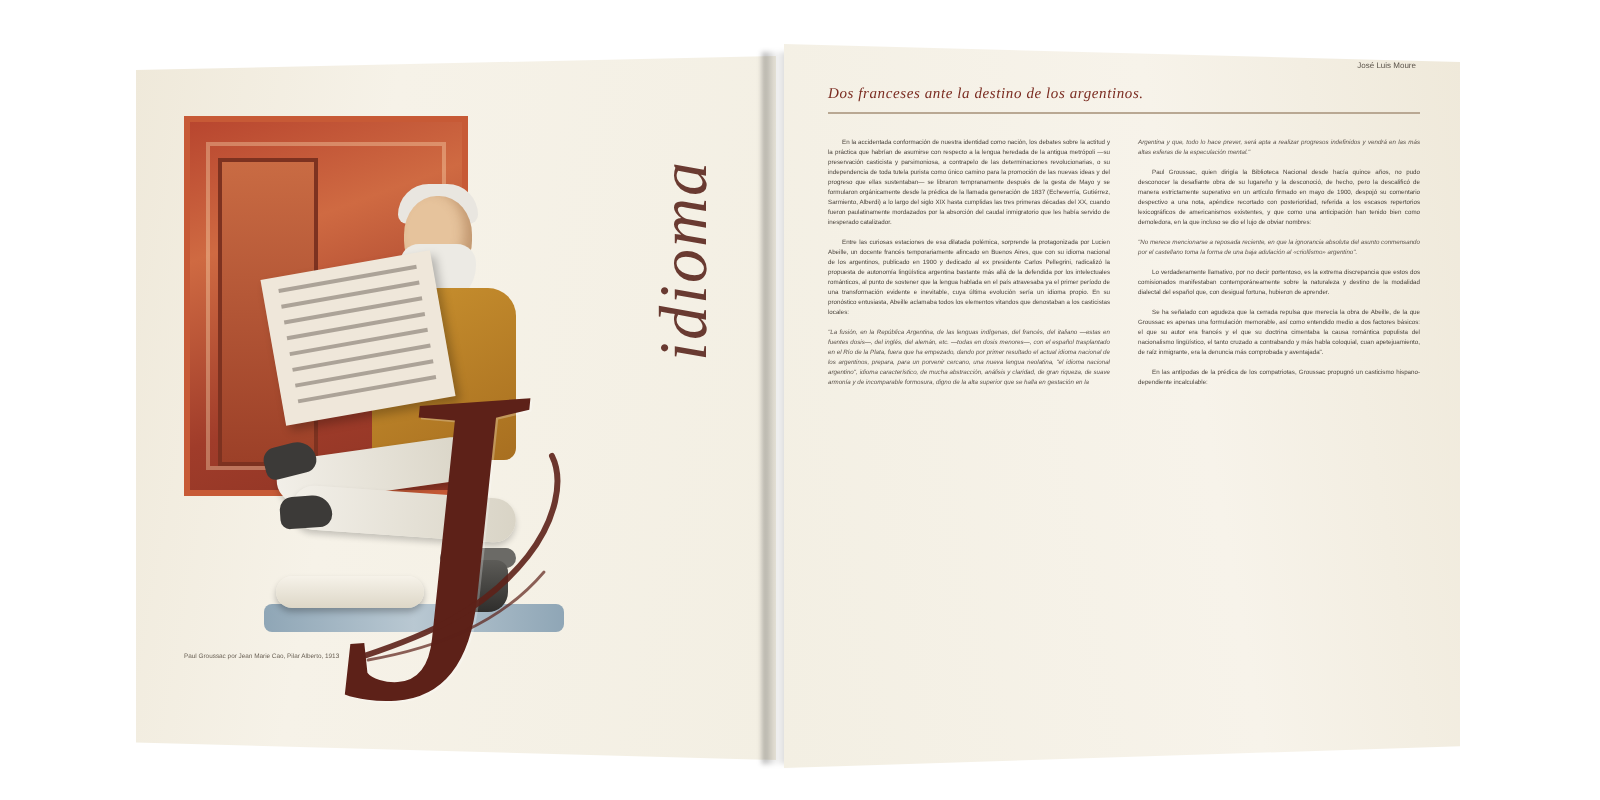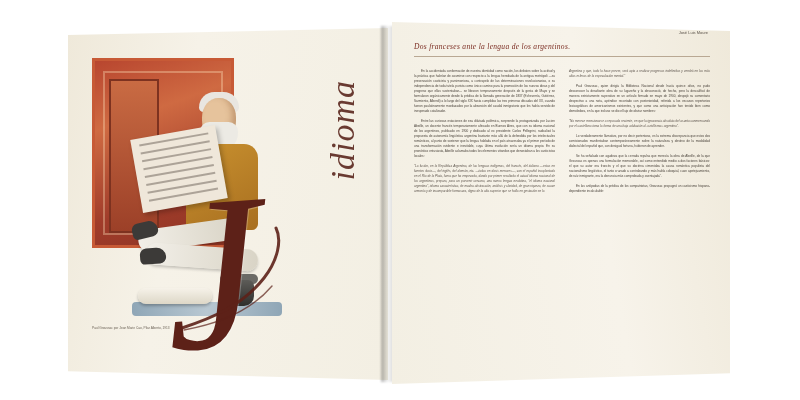--- a/index.html
+++ b/index.html
@@ -340,21 +340,21 @@
 
     <div class="caption">Paul Groussac por Jean Marie Cao, Pilar Alberto, 1913</div>
   </div>
 
   <div class="gutter"></div>
 
   <div class="page page-right">
     <div class="rp-inner">
       <div style="position:relative;">
         <div class="rp-author">José Luis Moure</div>
-        <div class="rp-title">Dos franceses ante la lengua de los argentinos.</div>
+        <div class="rp-title">Dos franceses ante la destino de los argentinos.</div>
       </div>
       <div class="rp-rule"></div>
 
       <div class="cols">
         <div class="col">
           <p class="indent">En la accidentada conformación de nuestra identidad como nación, los debates sobre la actitud y la práctica que habrían de asumirse con respecto a la lengua heredada de la antigua metrópoli —su preservación casticista y parsimoniosa, a contrapelo de las determinaciones revolucionarias, o su independencia de toda tutela purista como único camino para la promoción de las nuevas ideas y del progreso que ellas sustentaban— se libraron tempranamente después de la gesta de Mayo y se formularon orgánicamente desde la prédica de la llamada generación de 1837 (Echeverría, Gutiérrez, Sarmiento, Alberdi) a lo largo del siglo XIX hasta cumplidas las tres primeras décadas del XX, cuando fueron paulatinamente mordazados por la absorción del caudal inmigratorio que les había servido de inesperado catalizador.</p>
           <p class="indent">Entre las curiosas estaciones de esa dilatada polémica, sorprende la protagonizada por Lucien Abeille, un docente francés temporariamente afincado en Buenos Aires, que con su idioma nacional de los argentinos, publicado en 1900 y dedicado al ex presidente Carlos Pellegrini, radicalizó la propuesta de autonomía lingüística argentina bastante más allá de la defendida por los intelectuales románticos, al punto de sostener que la lengua hablada en el país atravesaba ya el primer período de una transformación evidente e inevitable, cuya última evolución sería un idioma propio. En su pronóstico entusiasta, Abeille aclamaba todos los elementos vitandos que denostaban a los casticistas locales:</p>
           <p class="quote">"La fusión, en la República Argentina, de las lenguas indígenas, del francés, del italiano —estas en fuentes dosis—, del inglés, del alemán, etc. —todas en dosis menores—, con el español trasplantado en el Río de la Plata, fuera que ha empezado, dando por primer resultado el actual idioma nacional de los argentinos, prepara, para un porvenir cercano, una nueva lengua neolatina, "el idioma nacional argentino", idioma característico, de mucha abstracción, análisis y claridad, de gran riqueza, de suave armonía y de incomparable formosura, digno de la alta superior que se halla en gestación en la</p>
         </div>
         <div class="col">

